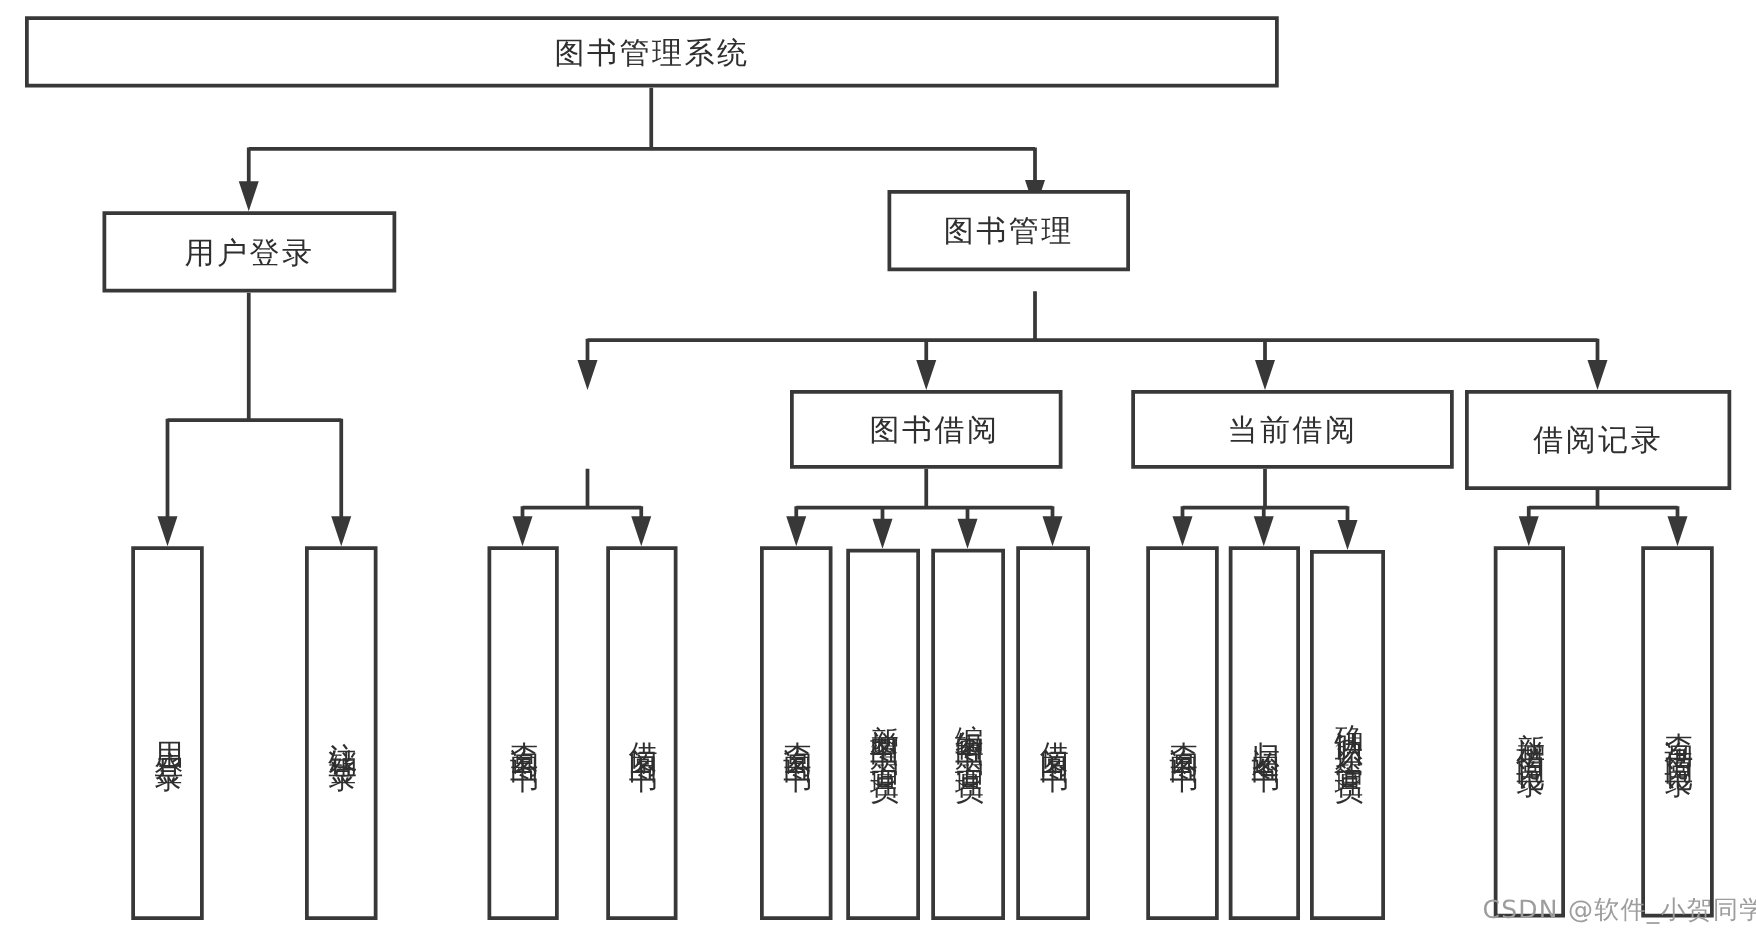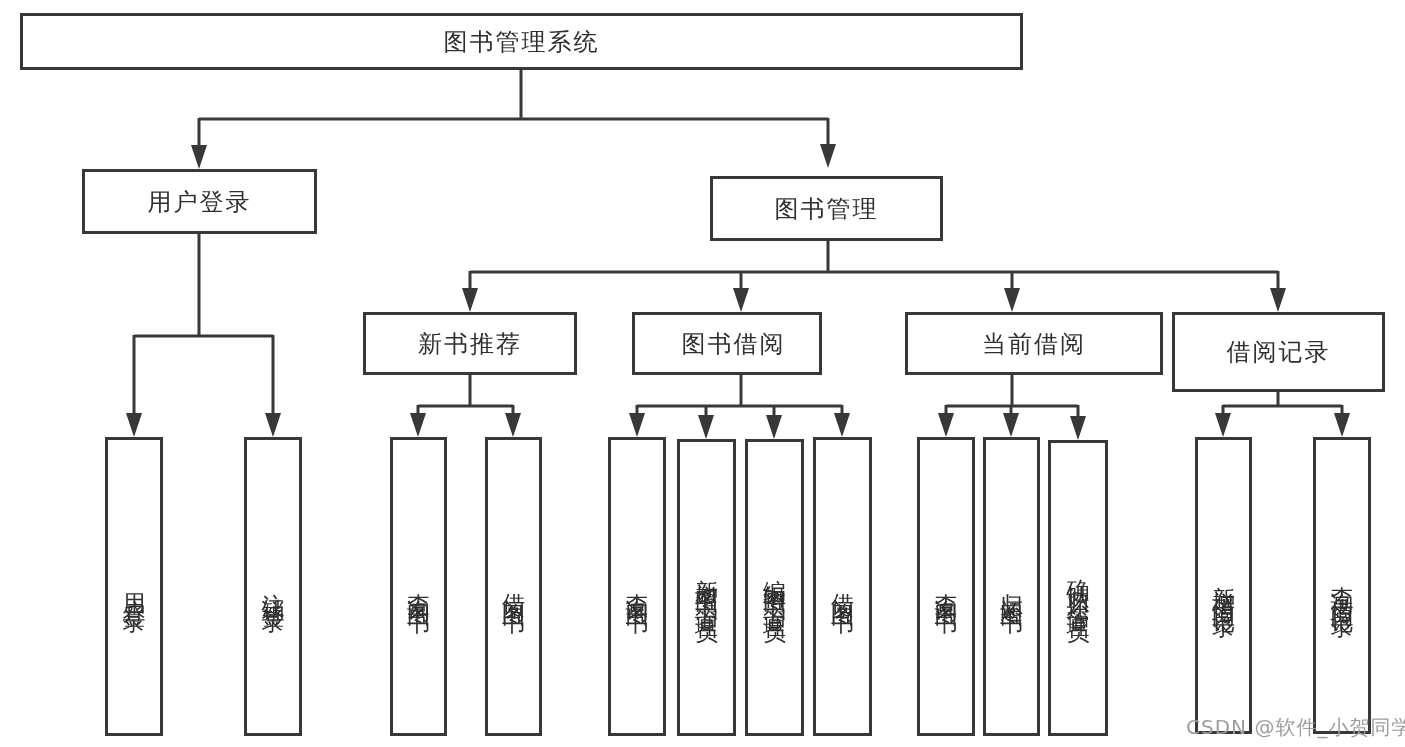--- a/index.html
+++ b/index.html
@@ -95,24 +95,23 @@
       M1003 413 H1019 L1011 437 Z
       M1070 416 H1086 L1078 440 Z
       M1215 413 H1231 L1223 437 Z
       M1334 413 H1350 L1342 437 Z
     "></path>
   </svg>
 
   <div class="box h" style="left:20px;top:13px;width:1003px;height:57px;">图书管理系统</div>
 
   <div class="box h" style="left:82px;top:169px;width:235px;height:65px;">用户登录</div>
-  <div class="box h" style="left:710px;top:176px;width:233px;height:65px;">图书管理</div>
+  <div class="box h" style="left:710px;top:152px;width:194px;height:65px;">图书管理</div>
 
-  <div class="box h" style="left:363px;top:312px;width:214px;height:63px;">新书推荐</div>
-  <div class="box h" style="left:632px;top:312px;width:190px;height:63px;padding-left:13px;">图书借阅</div>
+  <div class="box h" style="left:632px;top:312px;width:218px;height:63px;padding-left:13px;">图书借阅</div>
   <div class="box h" style="left:905px;top:312px;width:258px;height:63px;">当前借阅</div>
   <div class="box h" style="left:1172px;top:312px;width:213px;height:80px;">借阅记录</div>
 
   <div class="box v" style="left:105px;top:437px;width:58px;height:299px;">用户登录</div>
   <div class="box v" style="left:244px;top:437px;width:58px;height:299px;">注销登录</div>
 
   <div class="box v" style="left:390px;top:437px;width:57px;height:299px;">查询图书</div>
   <div class="box v" style="left:485px;top:437px;width:57px;height:299px;">借阅图书</div>
 
   <div class="box v" style="left:608px;top:437px;width:58px;height:299px;">查询图书</div>

